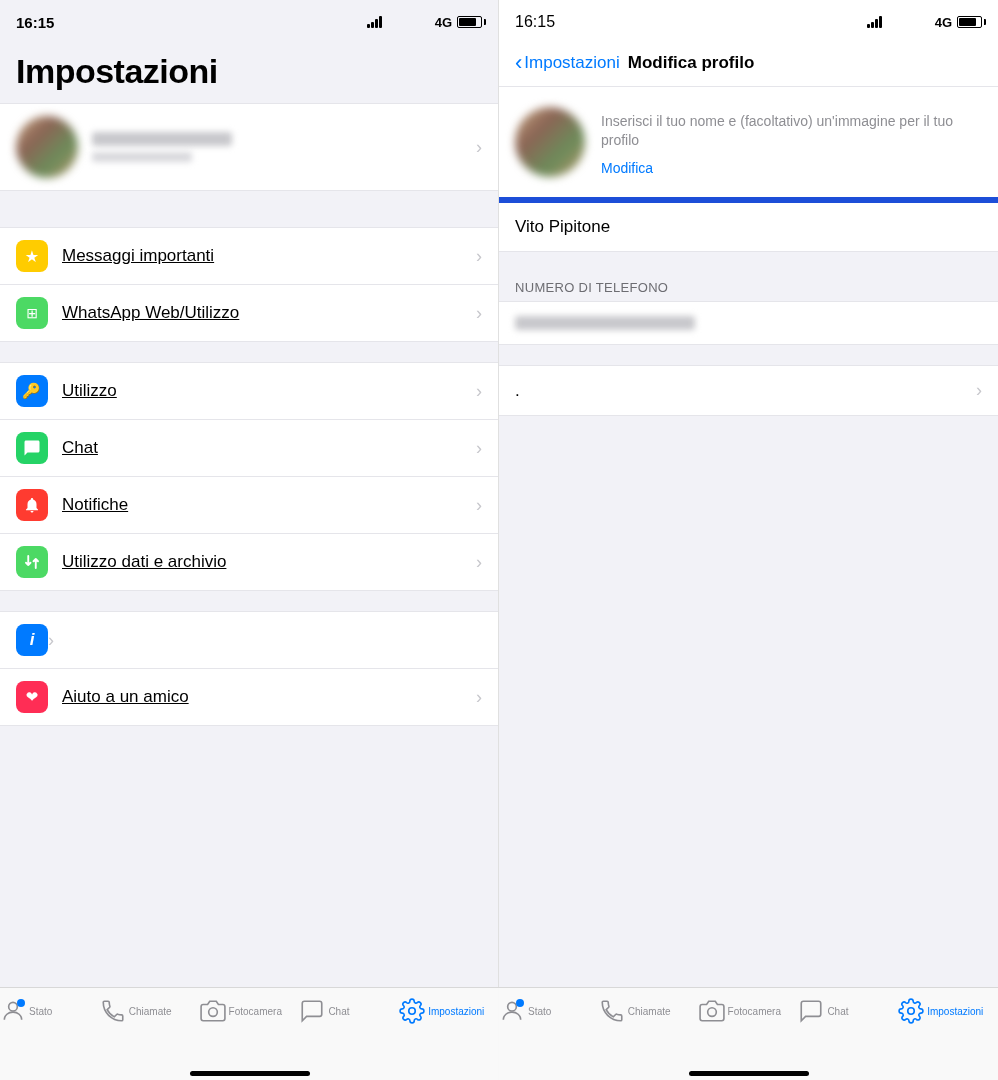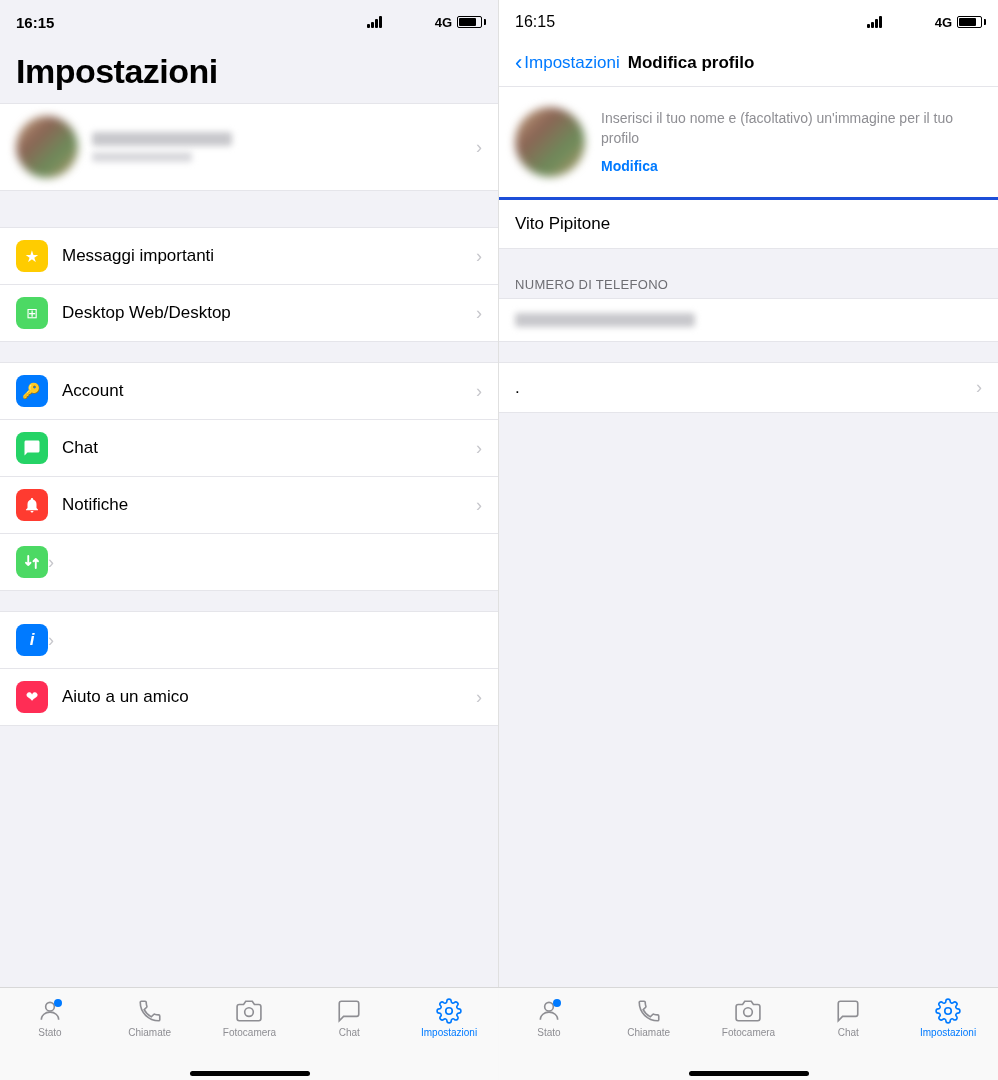--- a/index.html
+++ b/index.html
@@ -181,36 +181,37 @@
     .icon-red { background: #ff3b30; }
     .icon-green-alt { background: #4cd964; }
     .icon-blue-info { background: #007aff; }
     .icon-pink { background: #ff2d55; }
 
     .menu-label {
       flex: 1;
       margin-left: 14px;
       font-size: 17px;
       color: #000;
+      text-decoration: underline;
     }
 
     
     .tab-bar {
       margin-top: auto;
       background: rgba(249,249,249,0.94);
       border-top: 1px solid #d8d8d8;
       display: flex;
       height: 83px;
       align-items: flex-start;
       padding-top: 10px;
     }
     .tab-item {
       flex: 1;
       display: flex;
-      flex-direction: column;
+      flex-direction: row;
       align-items: center;
       gap: 3px;
       cursor: pointer;
     }
     .tab-label {
       font-size: 10px;
       color: #8e8e93;
     }
     .tab-label.active { color: #007aff; }
     .home-indicator {
@@ -291,24 +292,24 @@
     .nav-title {
       font-size: 17px;
       font-weight: 600;
       color: #000;
       margin-left: 8px;
     }
 
     
     .profile-edit-card {
       background: #fff;
-      border-bottom: 3px solid #1d4ed8;
+      border-bottom: 6px solid #1d4ed8;
       padding: 20px 16px;
       display: flex;
-      align-items: center;
+      align-items: flex-end;
       gap: 16px;
     }
     .profile-edit-avatar {
       width: 70px;
       height: 70px;
       border-radius: 50%;
       background: linear-gradient(135deg, #c9a882, #8b6555, #6d8b5a, #b8956a);
       filter: blur(4px);
       flex-shrink: 0;
     }
@@ -317,21 +318,20 @@
     }
     .profile-edit-hint {
       font-size: 14px;
       color: #8e8e93;
       line-height: 1.4;
       margin-bottom: 8px;
     }
     .profile-edit-link {
       color: #007aff;
       font-size: 14px;
-      font-weight: bold;
     }
 
     .profile-name-row {
       background: #fff;
       padding: 14px 16px;
       border-bottom: 1px solid #e5e5ea;
     }
     .profile-name-value {
       font-size: 17px;
       color: #000;
@@ -421,31 +421,31 @@
   <div class="menu-section">
     <div class="menu-item">
       <div class="menu-icon icon-yellow">
         <span>★</span>
       </div>
       <span class="menu-label">Messaggi importanti</span>
       <span class="chevron">›</span>
     </div>
     <div class="menu-item">
       <div class="menu-icon icon-green-dark" style="font-size:14px;">⊞</div>
-      <span class="menu-label">Desktop Web/Desktop</span>
+      <span class="menu-label">WhatsApp Web/Utilizzo</span>
       <span class="chevron">›</span>
     </div>
   </div>
 
   <div class="section-gap-small"></div>
 
   <div class="menu-section">
     <div class="menu-item">
       <div class="menu-icon icon-blue" style="font-size:15px;">🔑</div>
-      <span class="menu-label">Account</span>
+      <span class="menu-label">Utilizzo</span>
       <span class="chevron">›</span>
     </div>
     <div class="menu-item">
       <div class="menu-icon icon-green" style="font-size:15px;">
         <svg viewBox="0 0 24 24" fill="white" width="18" height="18">
             <path d="M20 2H4c-1.1 0-2 .9-2 2v18l4-4h14c1.1 0 2-.9 2-2V4c0-1.1-.9-2-2-2z"></path>
           </svg>
       </div>
       <span class="menu-label">Chat</span>
       <span class="chevron">›</span>
@@ -458,20 +458,21 @@
       </div>
       <span class="menu-label">Notifiche</span>
       <span class="chevron">›</span>
     </div>
     <div class="menu-item">
       <div class="menu-icon icon-green-alt">
         <svg viewBox="0 0 24 24" fill="white" width="18" height="18">
             <path d="M7 16V4m0 12l-3-3m3 3l3-3M17 8v12m0-12l-3 3m3-3l3 3" stroke="white" stroke-width="2.5" stroke-linecap="round" fill="none"></path>
           </svg>
       </div>
+      <span class="menu-label">Utilizzo dati e archivio</span>
       <span class="chevron">›</span>
     </div>
   </div>
 
   <div class="section-gap-small"></div>
 
   <div class="menu-section">
     <div class="menu-item">
       <div class="menu-icon icon-blue-info" style="font-size:17px; font-weight:700; font-style:italic;">i</div>
       <span class="chevron">›</span>

